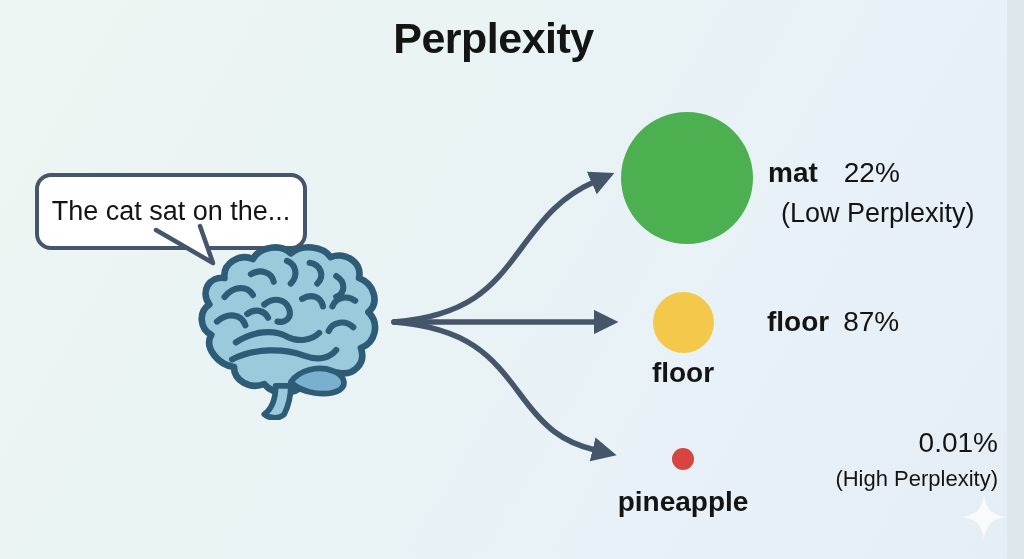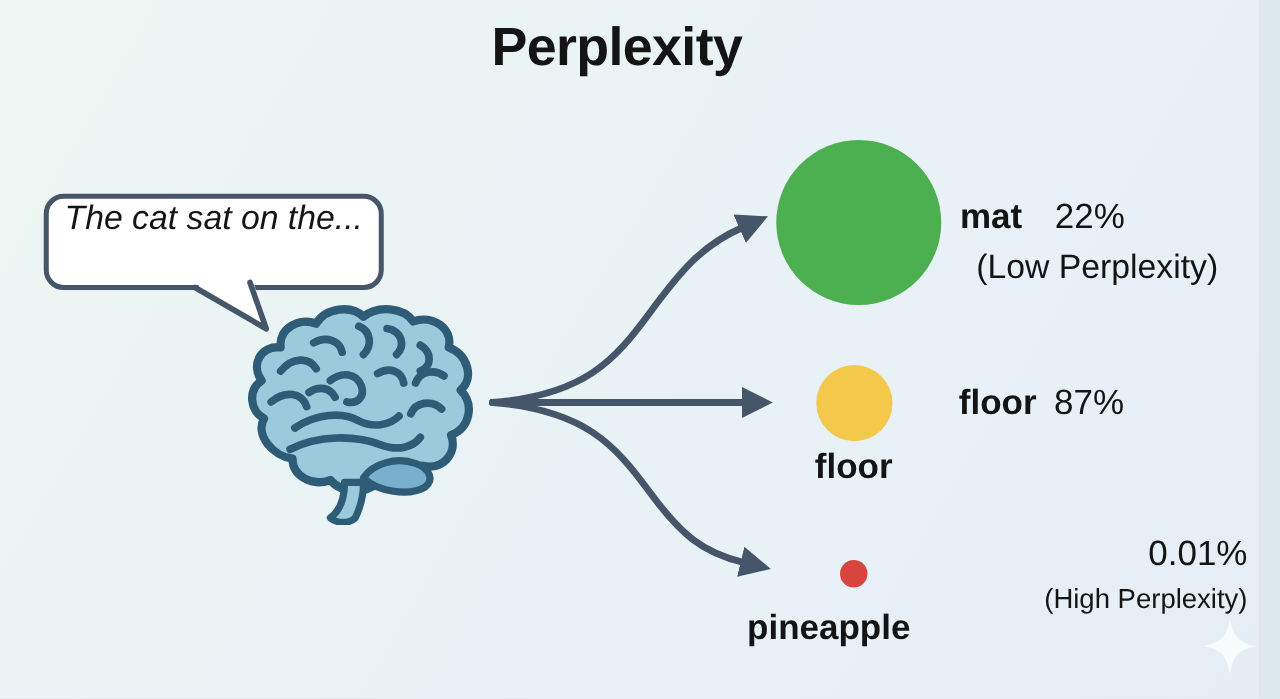--- a/index.html
+++ b/index.html
@@ -23,25 +23,25 @@
     overflow:hidden;
     background:linear-gradient(120deg, var(--background-start) 0%, var(--background-end) 70%, #e5eef4 100%);
   }
   .abs{position:absolute;}
   .title{
     top:14px;left:50%;transform:translateX(calc(-50% - 10px));
     font-size:43px;font-weight:700;color:var(--text);
     letter-spacing:-0.5px;white-space:nowrap;
   }
   .bubble{
-    left:35px;top:155px;width:264px;height:69px;
+    left:35px;top:173px;width:264px;height:69px;
     background:var(--bubble-fill);
     border:4px solid var(--stroke);
     border-radius:16px;
-    display:flex;align-items:flex-start;justify-content:center;font-style:italic;
+    display:flex;align-items:center;justify-content:center;
   }
   .bubble-text{
     font-size:27px;color:var(--text);white-space:nowrap;
   }
   .tail{left:140px;top:222px;}
   .brain{left:192px;top:242px;}
   .arrows{left:0;top:0;pointer-events:none;}
   .circle{border-radius:50%;}
   .circle-green{left:621px;top:112px;width:132px;height:132px;background:var(--green);}
   .circle-yellow{left:653px;top:292px;width:61px;height:61px;background:var(--yellow);}
@@ -52,21 +52,21 @@
   .mat-line{left:768px;top:157px;}
   .mat-line .prob{margin-left:26px;}
   .low-note{left:781px;top:198px;font-size:27px;color:var(--text);white-space:nowrap;text-align:right;}
   .floor-line{left:767px;top:306px;}
   .floor-line .prob{margin-left:14px;}
   .circle-label{font-size:28px;color:var(--text);text-align:center;}
   .floor-under{left:613px;top:357px;width:140px;font-weight:600;}
   .pineapple-block{left:772px;top:427px;width:226px;text-align:right;color:var(--text);}
   .pineapple-block .p-prob{font-size:28px;font-weight:400;}
   .pineapple-block .p-note{font-size:22px;margin-top:7px;white-space:nowrap;}
-  .pineapple-under{left:578px;top:486px;width:170px;font-weight:700;}
+  .pineapple-under{left:598px;top:486px;width:170px;font-weight:700;}
   .sparkle{left:962px;top:495px;opacity:0.75;}
 </style>
 </head>
 <body>
 
 <div class="canvas">
 
   <div class="abs title">Perplexity</div>
 
   <div class="abs bubble">

